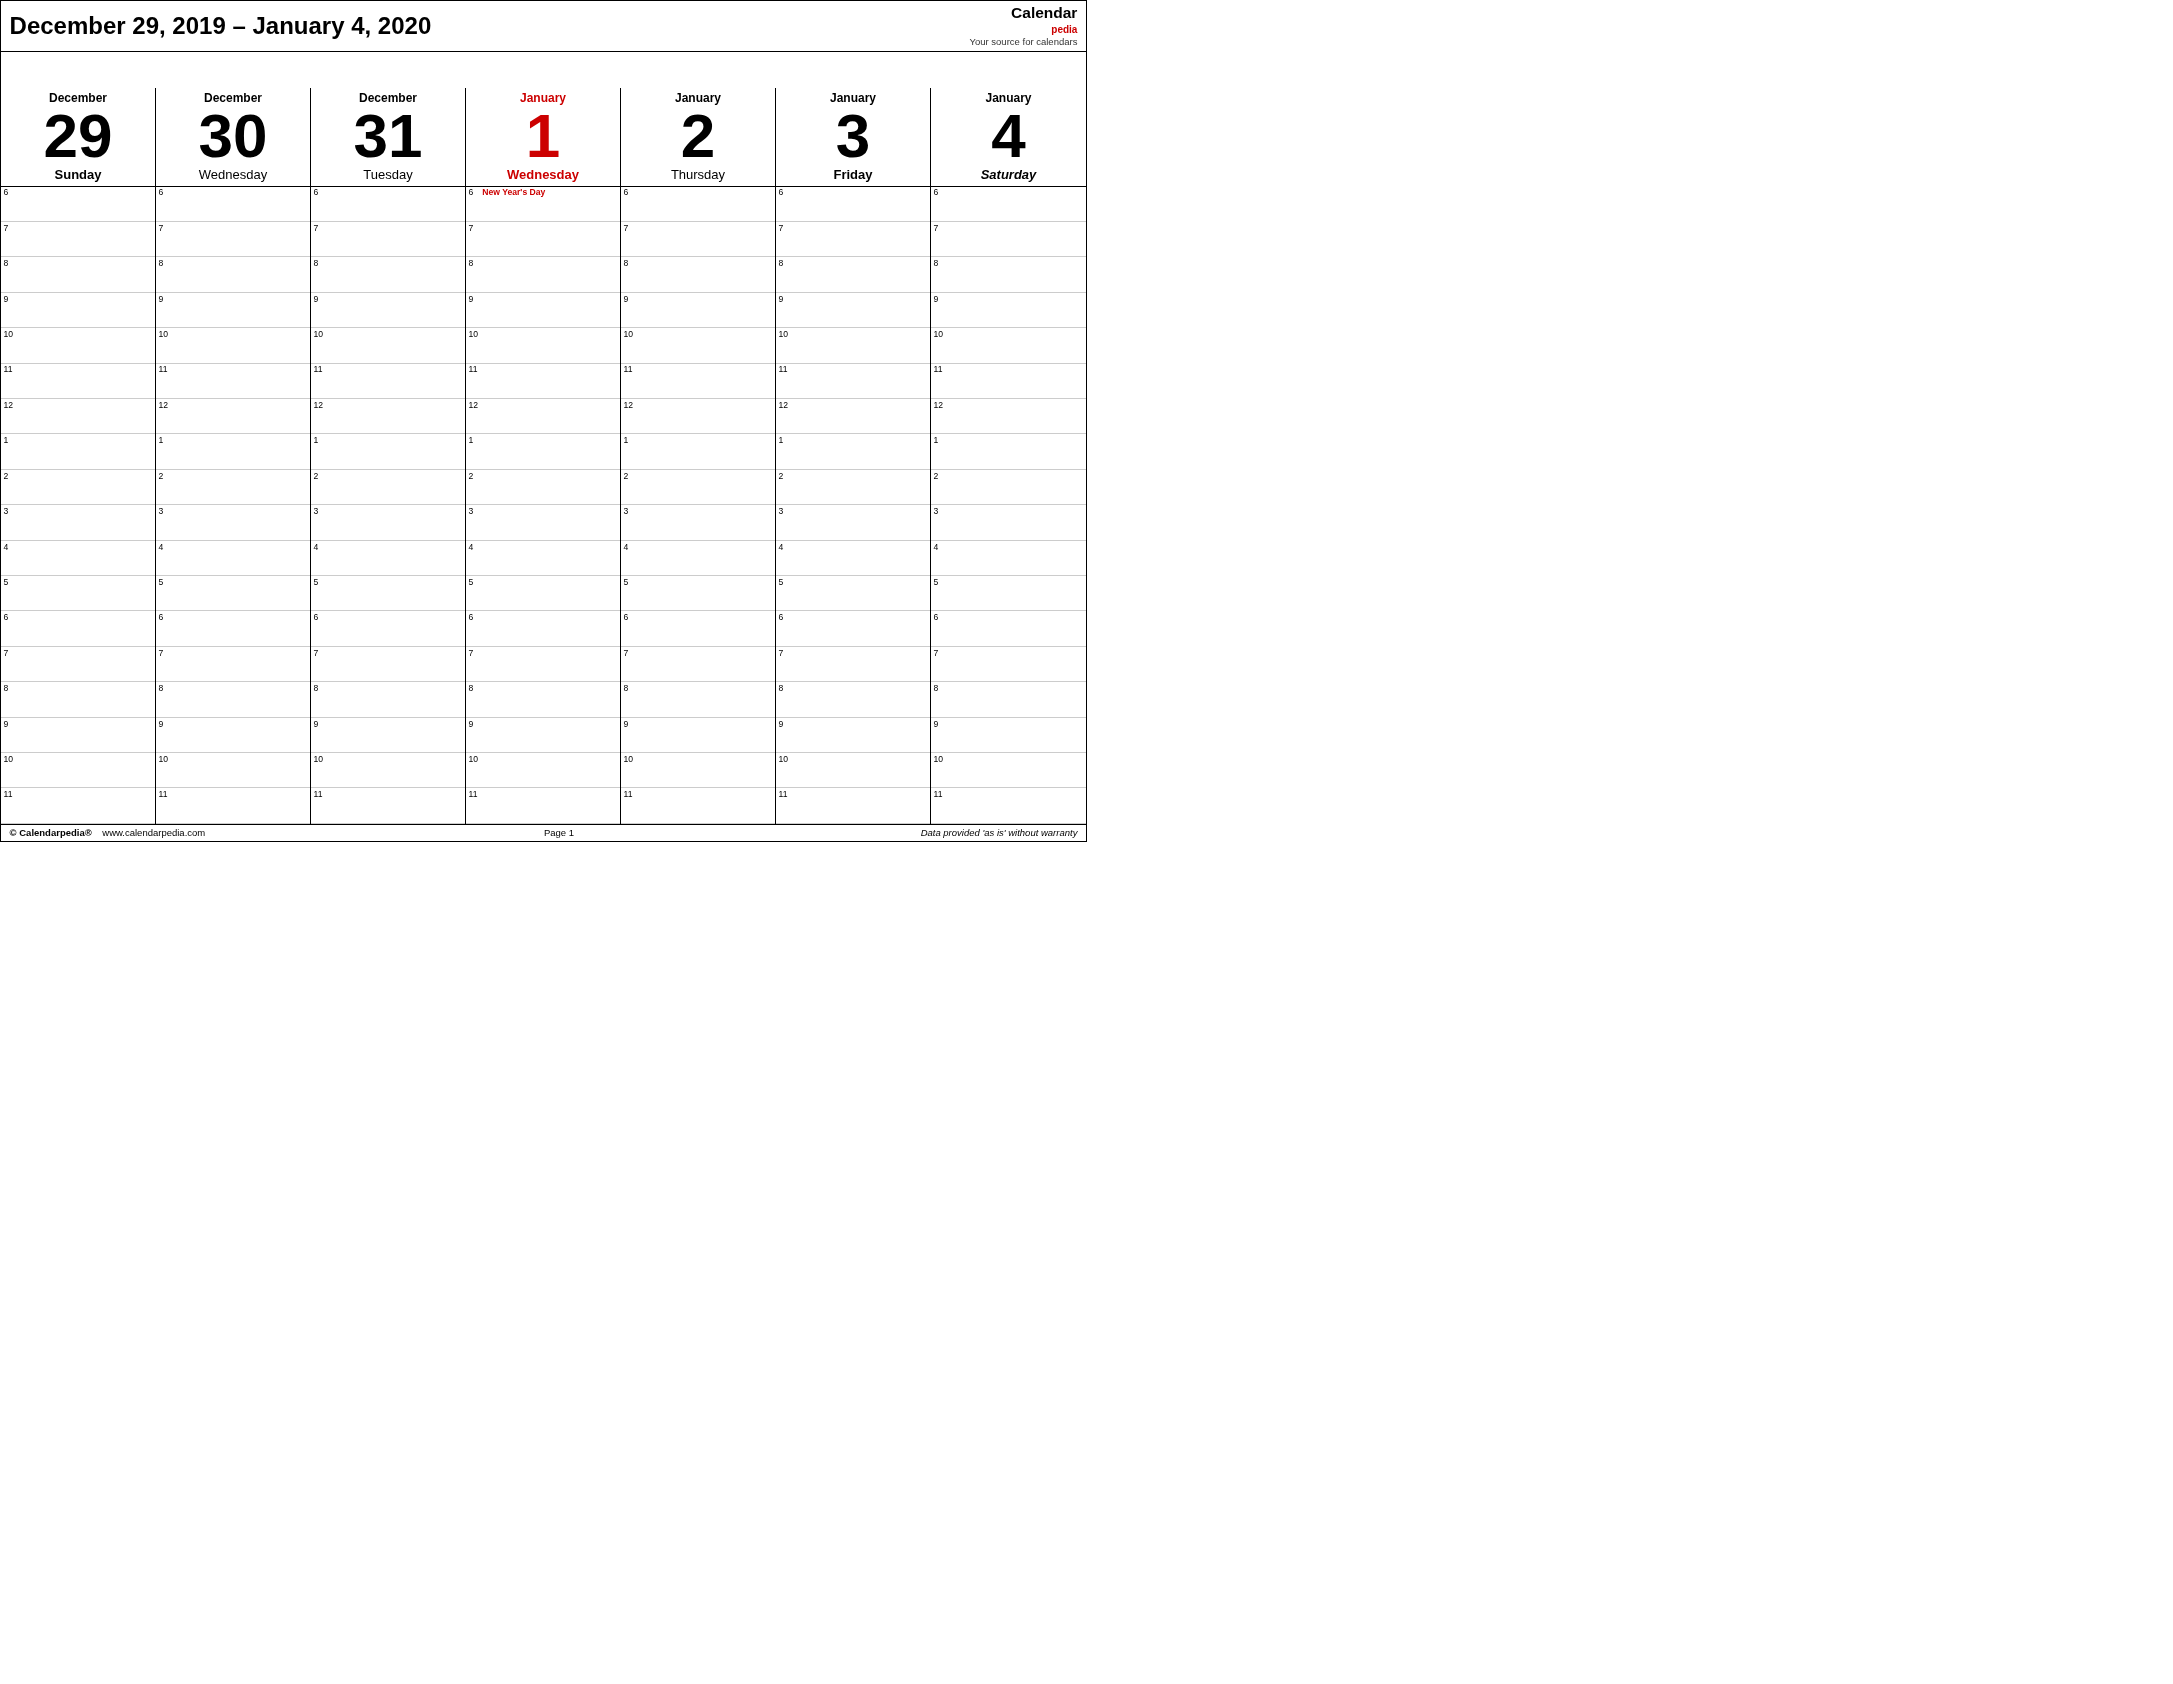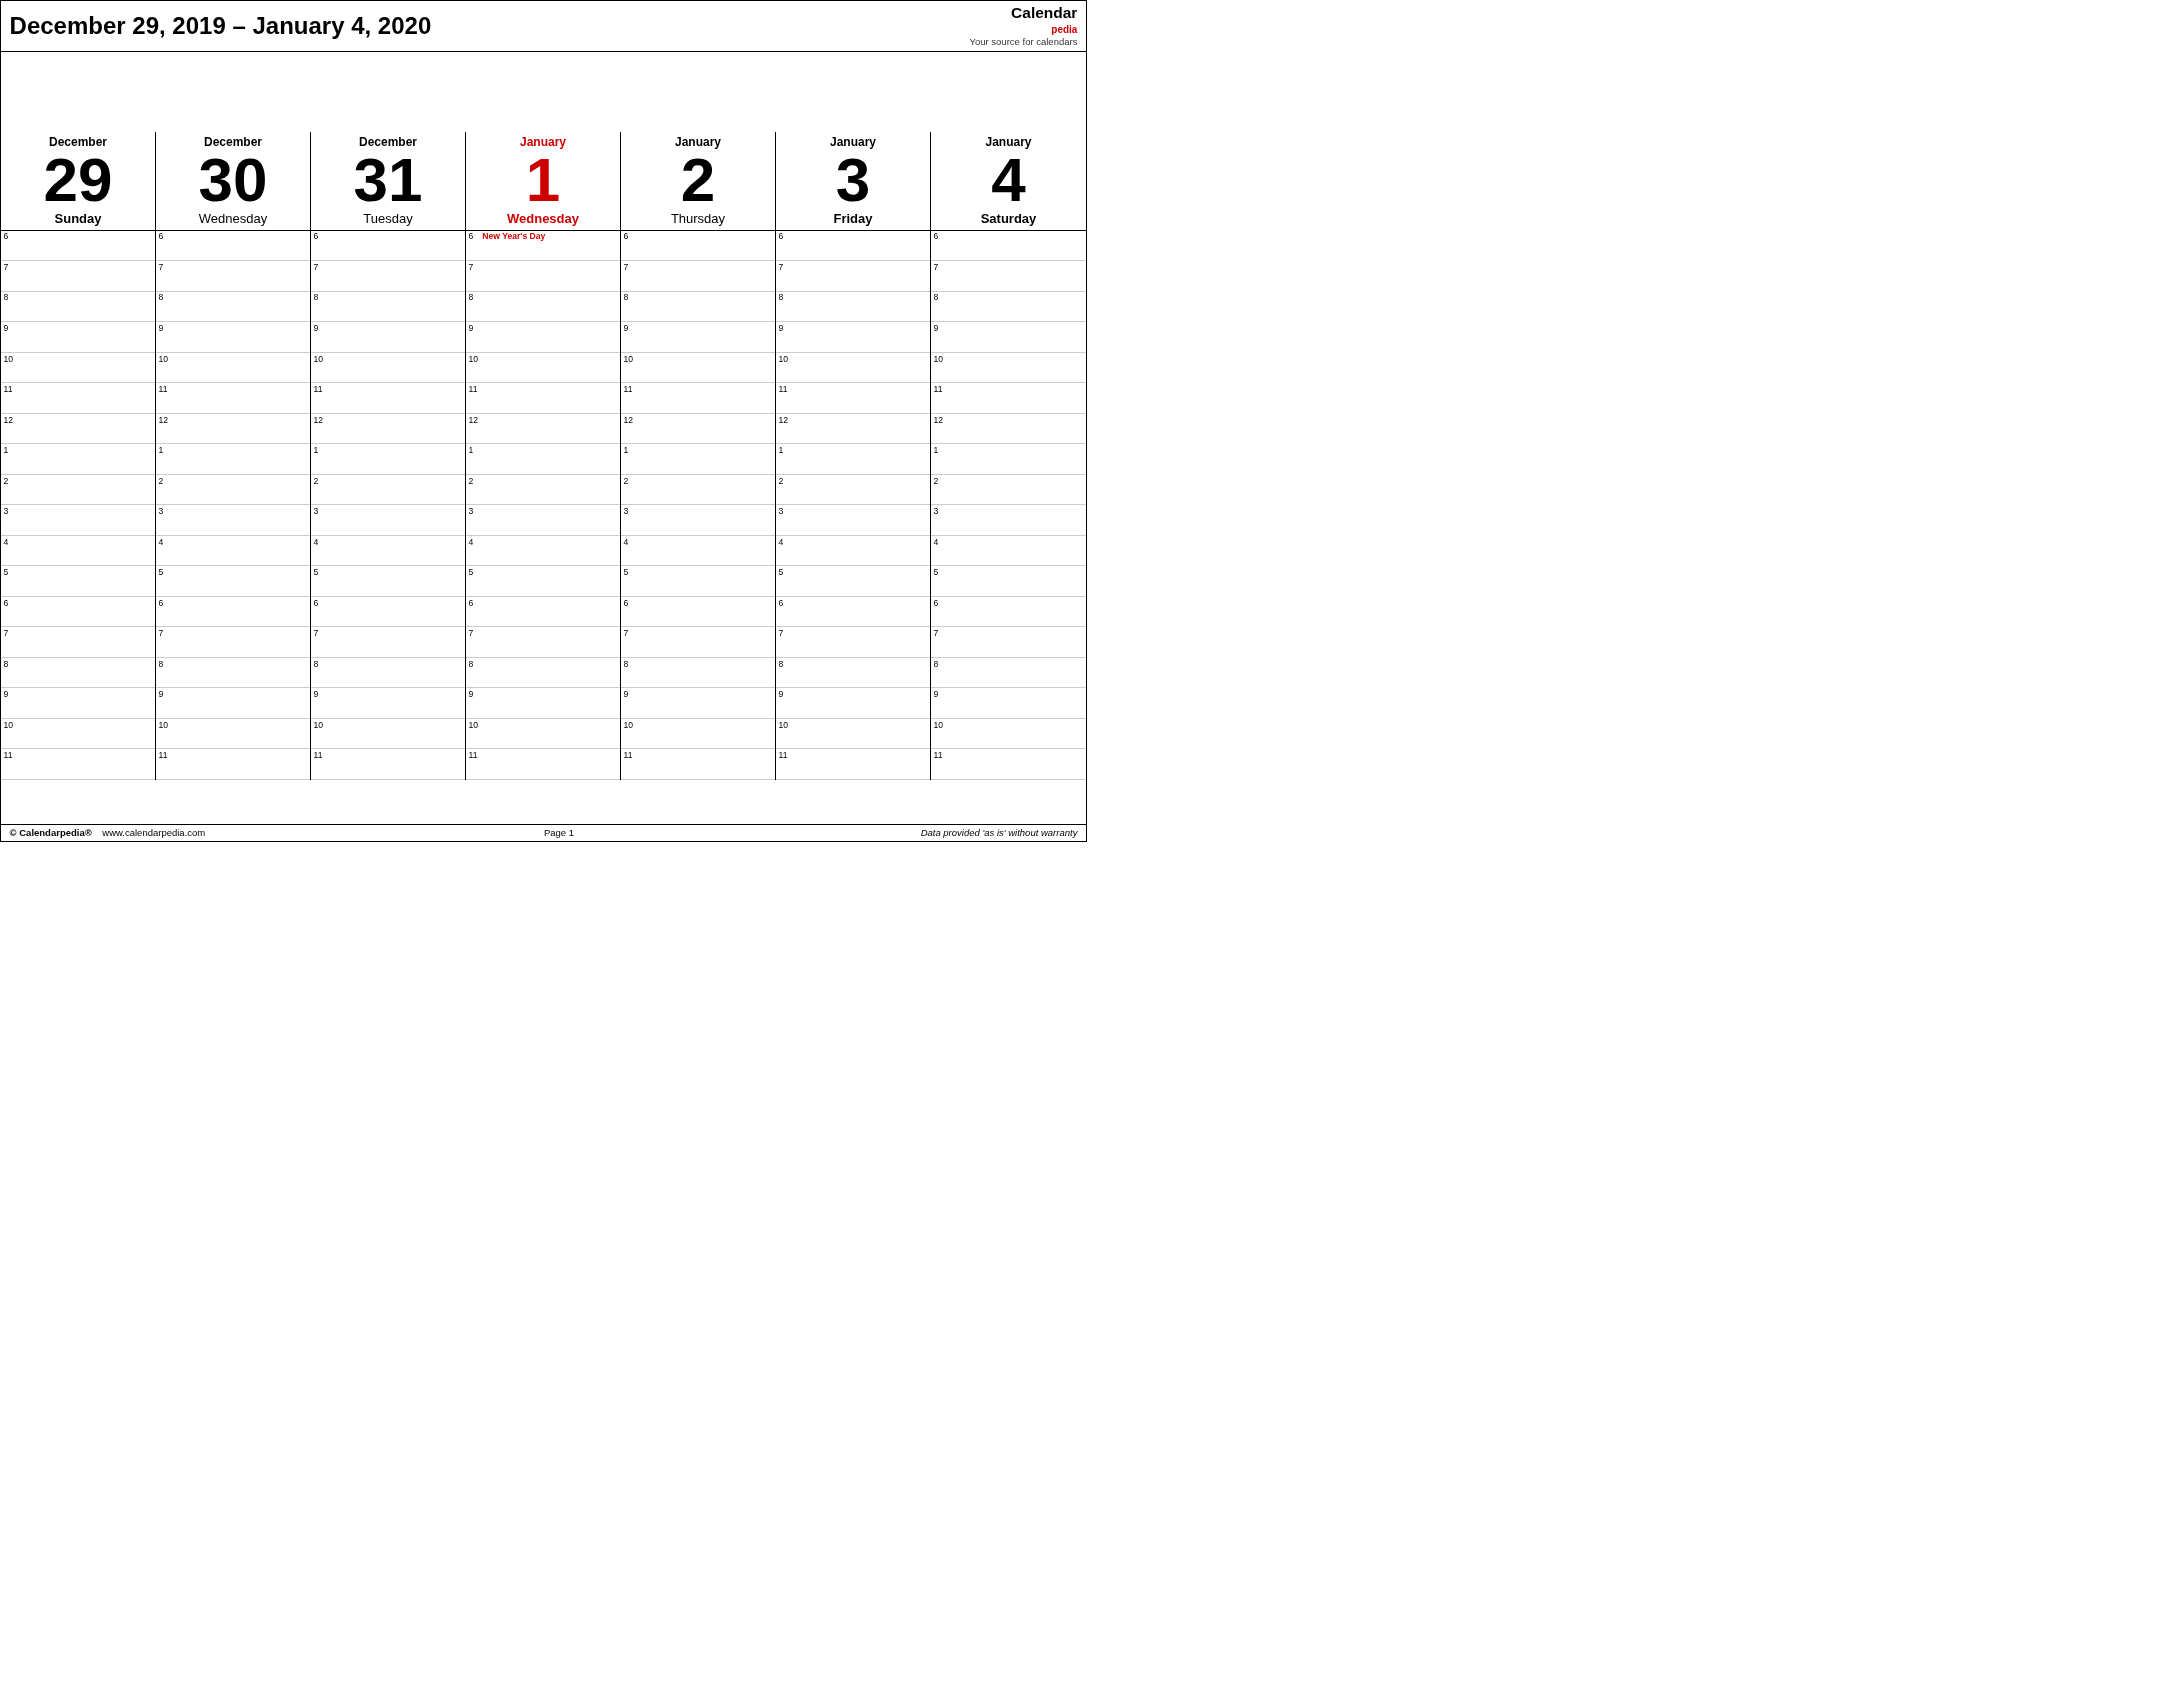--- a/index.html
+++ b/index.html
@@ -9,21 +9,20 @@
       width: 1087px;
       height: 842px;
       overflow: hidden;
     }
     .page {
       width: 1087px;
       height: 842px;
       display: flex;
       flex-direction: column;
       border: 0.9px solid #000;
-      gap: 44px;
     }
     
     .header {
       display: flex;
       justify-content: space-between;
       align-items: center;
       padding: 3.4px 8.6px;
       border-bottom: 1.7px solid #000;
     }
     .header-title {
@@ -192,21 +191,21 @@
           <div class="day-name" style="font-weight: normal;">Thursday</div>
         </div>
         <div class="day-header">
           <div class="month-label">January</div>
           <div class="day-num">3</div>
           <div class="day-name" style="font-weight: bold;">Friday</div>
         </div>
         <div class="day-header">
           <div class="month-label">January</div>
           <div class="day-num">4</div>
-          <div class="day-name" style="font-weight: bold;">Saturday</div>
+          <div class="day-name" style="font-weight: bold; font-style: italic;">Saturday</div>
         </div>
       </div>
 
     <div class="time-grid">
     <div class="day-column">
           <div class="time-slot">
             <span class="time-label">6</span>
           </div>
           <div class="time-slot">
             <span class="time-label">7</span>

